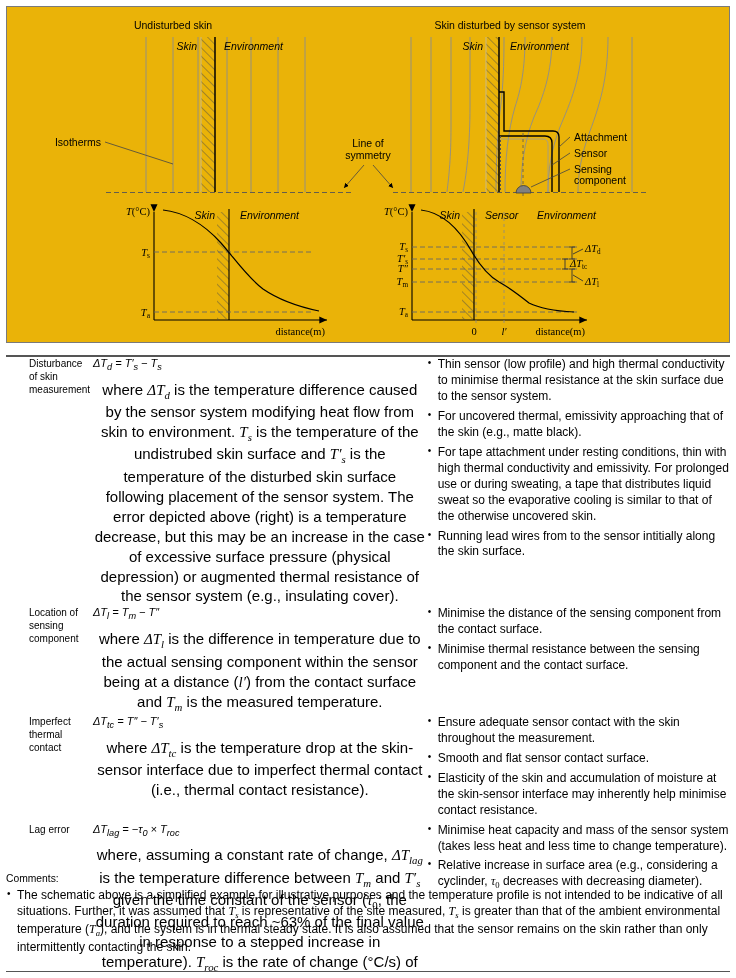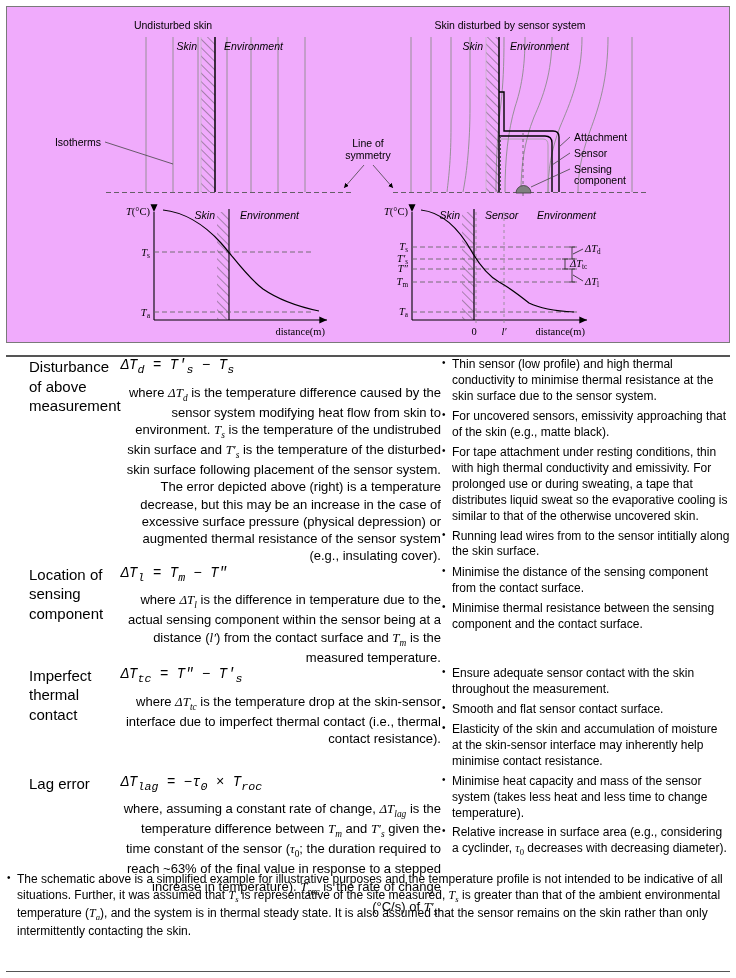--- a/index.html
+++ b/index.html
@@ -14,21 +14,21 @@
     position: relative;
     overflow: hidden;
   }
 
   
   #schematic-panel {
     position: absolute;
     left: 6px; top: 6px;
     width: 724px; height: 337px;
     border: 1px solid #7a7a7a;
-    background: #f0abfc;
+    background: #eab308;
   }
   #schematic-svg { display: block; }
 
   
   #error-table {
     position: absolute;
     left: 6px; top: 355px;
     width: 724px;
   }
   .hline { border-top: 1px solid #555; width: 100%; }
@@ -45,30 +45,30 @@
     font-weight: normal;
     padding: 0;
   }
   .col-comp { width: 86px; padding-right: 6px; }
   .col-desc { width: 330px; padding-right: 14px; }
   .col-sugg { width: 300px; }
 
   thead td { padding-top: 6px; padding-bottom: 7px; }
   tbody tr td { padding-top: 8px; padding-bottom: 7px; }
 
-  .comp-label { font-size: 15px; line-height: 1.3; padding-left: 23px; }
+  .comp-label { font-size: 10px; line-height: 1.3; padding-left: 23px; }
 
   .formula {
-    font-family: Liberation Mono, monospace;
+    font-family: Liberation Sans, sans-serif;
     font-style: italic;
-    font-size: 14px;
+    font-size: 11px;
     margin-bottom: 6px;
     white-space: nowrap;
   }
-  .desc-body { font-size: 13px; line-height: 1.33; text-align: right; }
+  .desc-body { font-size: 15px; line-height: 1.33; text-align: center; }
   .mi { font-family: "Liberation Serif", serif; font-style: italic; }
   sub.sb { font-size: 0.72em; font-style: italic; font-family: "Liberation Serif", serif; }
   sub.sbr { font-size: 0.72em; font-style: normal; font-family: "Liberation Serif", serif; }
 
   ul.bul {
     margin: 0; padding: 0; list-style: none;
   }
   ul.bul > li {
     position: relative;
     padding-left: 11px;
@@ -274,31 +274,31 @@
 </div>
 
 <div id="error-table">
   <div class="hline"></div>
   <div class="hline"></div>
   <table class="errtbl">
     <tbody id="tbody-rows">
         <tr>
           <td class="col-comp">
             <div class="comp-label">Disturbance</div>
-            <div class="comp-label">of above</div>
+            <div class="comp-label">of skin</div>
             <div class="comp-label">measurement</div>
           </td>
           <td class="col-desc">
             <div class="formula">ΔT<sub>d</sub> = T′<sub>s</sub> − T<sub>s</sub></div>
             <div class="desc-body">where <span class="mi">ΔT<sub class="sb">d</sub></span> is the temperature difference caused by the sensor system modifying heat flow from skin to environment. <span class="mi">T<sub class="sb">s</sub></span> is the temperature of the undistrubed skin surface and <span class="mi">T′<sub class="sb">s</sub></span> is the temperature of the disturbed skin surface following placement of the sensor system. The error depicted above (right) is a temperature decrease, but this may be an increase in the case of excessive surface pressure (physical depression) or augmented thermal resistance of the sensor system (e.g., insulating cover).</div>
           </td>
           <td class="col-sugg">
             <ul class="bul">
               <li>Thin sensor (low profile) and high thermal conductivity to minimise thermal resistance at the skin surface due to the sensor system.</li>
-              <li>For uncovered sensors, emissivity approaching that of the skin (e.g., matte black).</li>
+              <li>For uncovered thermal, emissivity approaching that of the skin (e.g., matte black).</li>
               <li>For tape attachment under resting conditions, thin with high thermal conductivity and emissivity. For prolonged use or during sweating, a tape that distributes liquid sweat so the evaporative cooling is similar to that of the otherwise uncovered skin.</li>
               <li>Running lead wires from to the sensor intitially along the skin surface.</li>
             </ul>
           </td>
         </tr>
         <tr>
           <td class="col-comp">
             <div class="comp-label">Location of</div>
             <div class="comp-label">sensing</div>
             <div class="comp-label">component</div>
@@ -345,17 +345,18 @@
               <li>Minimise heat capacity and mass of the sensor system (takes less heat and less time to change temperature).</li>
               <li>Relative increase in surface area (e.g., considering a cyclinder, <span class="mi">τ<sub class="sbr">0</sub></span> decreases with decreasing diameter).</li>
             </ul>
           </td>
         </tr>
       </tbody>
   </table>
 </div>
 
 <div id="comments">
+  <div class="ctitle">Comments:</div>
   <ul class="bul" id="comments-list">
       <li>The schematic above is a simplified example for illustrative purposes and the temperature profile is not intended to be indicative of all situations. Further, it was assumed that <span class="mi">T<sub class="sb">s</sub></span> is representative of the site measured, <span class="mi">T<sub class="sb">s</sub></span> is greater than that of the ambient environmental temperature (<span class="mi">T<sub class="sb">a</sub></span>), and the system is in thermal steady state. It is also assumed that the sensor remains on the skin rather than only intermittently contacting the skin.</li>
     </ul>
 </div>
 <div id="bottom-rule"></div>
 
 </body></html>

